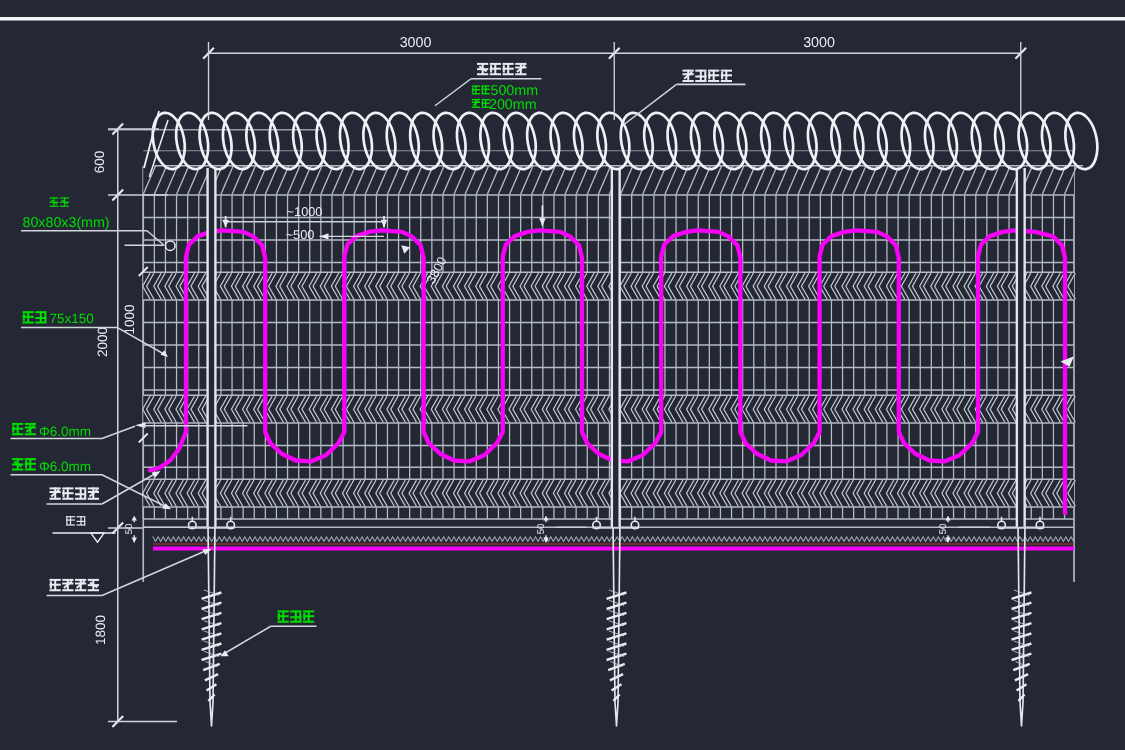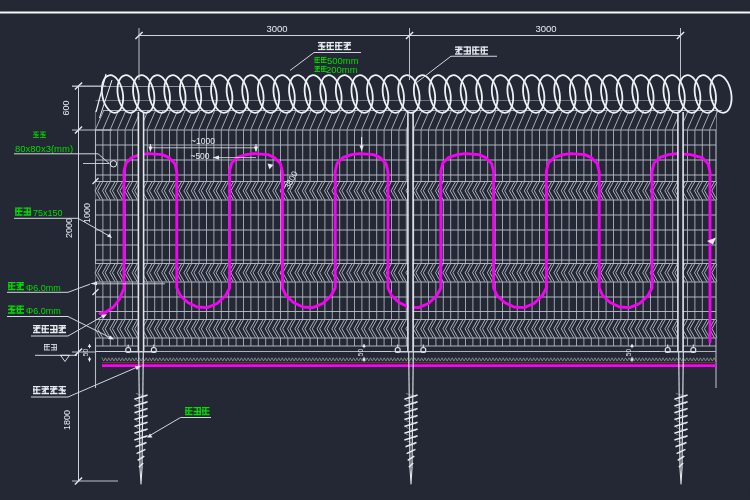--- a/index.html
+++ b/index.html
@@ -1,14 +1,14 @@
 <!DOCTYPE html>
 <html><head><meta charset="utf-8"><style>
 html,body{margin:0;padding:0;background:#232834;}
-#c{position:relative;width:750px;height:500px;overflow:hidden;border-radius:12px;}
+#c{position:relative;width:750px;height:500px;overflow:hidden;}
 text{font-family:"Liberation Sans",sans-serif;}
 </style></head><body>
 <div id="c"><svg width="750" height="500" viewBox="0 0 750 500" xmlns="http://www.w3.org/2000/svg" font-family="Liberation Sans, sans-serif">
       <rect x="0.0" y="0.0" width="750.0" height="500.0" fill="#232834"></rect>
       <line x1="0.0" y1="12.5" x2="750.0" y2="12.5" stroke="#f5f7fa" stroke-width="2.2" stroke-opacity="1.0" stroke-linecap="butt"></line>
       <line x1="95.5" y1="130.0" x2="95.5" y2="346.0" stroke="#b5bbc5" stroke-width="0.85" stroke-opacity="1.0" stroke-linecap="butt"></line>
       <line x1="102.9" y1="130.0" x2="102.9" y2="346.0" stroke="#b5bbc5" stroke-width="0.85" stroke-opacity="1.0" stroke-linecap="butt"></line>
       <line x1="110.3" y1="130.0" x2="110.3" y2="346.0" stroke="#b5bbc5" stroke-width="0.85" stroke-opacity="1.0" stroke-linecap="butt"></line>
       <line x1="117.7" y1="130.0" x2="117.7" y2="346.0" stroke="#b5bbc5" stroke-width="0.85" stroke-opacity="1.0" stroke-linecap="butt"></line>
       <line x1="125.1" y1="130.0" x2="125.1" y2="346.0" stroke="#b5bbc5" stroke-width="0.85" stroke-opacity="1.0" stroke-linecap="butt"></line>

